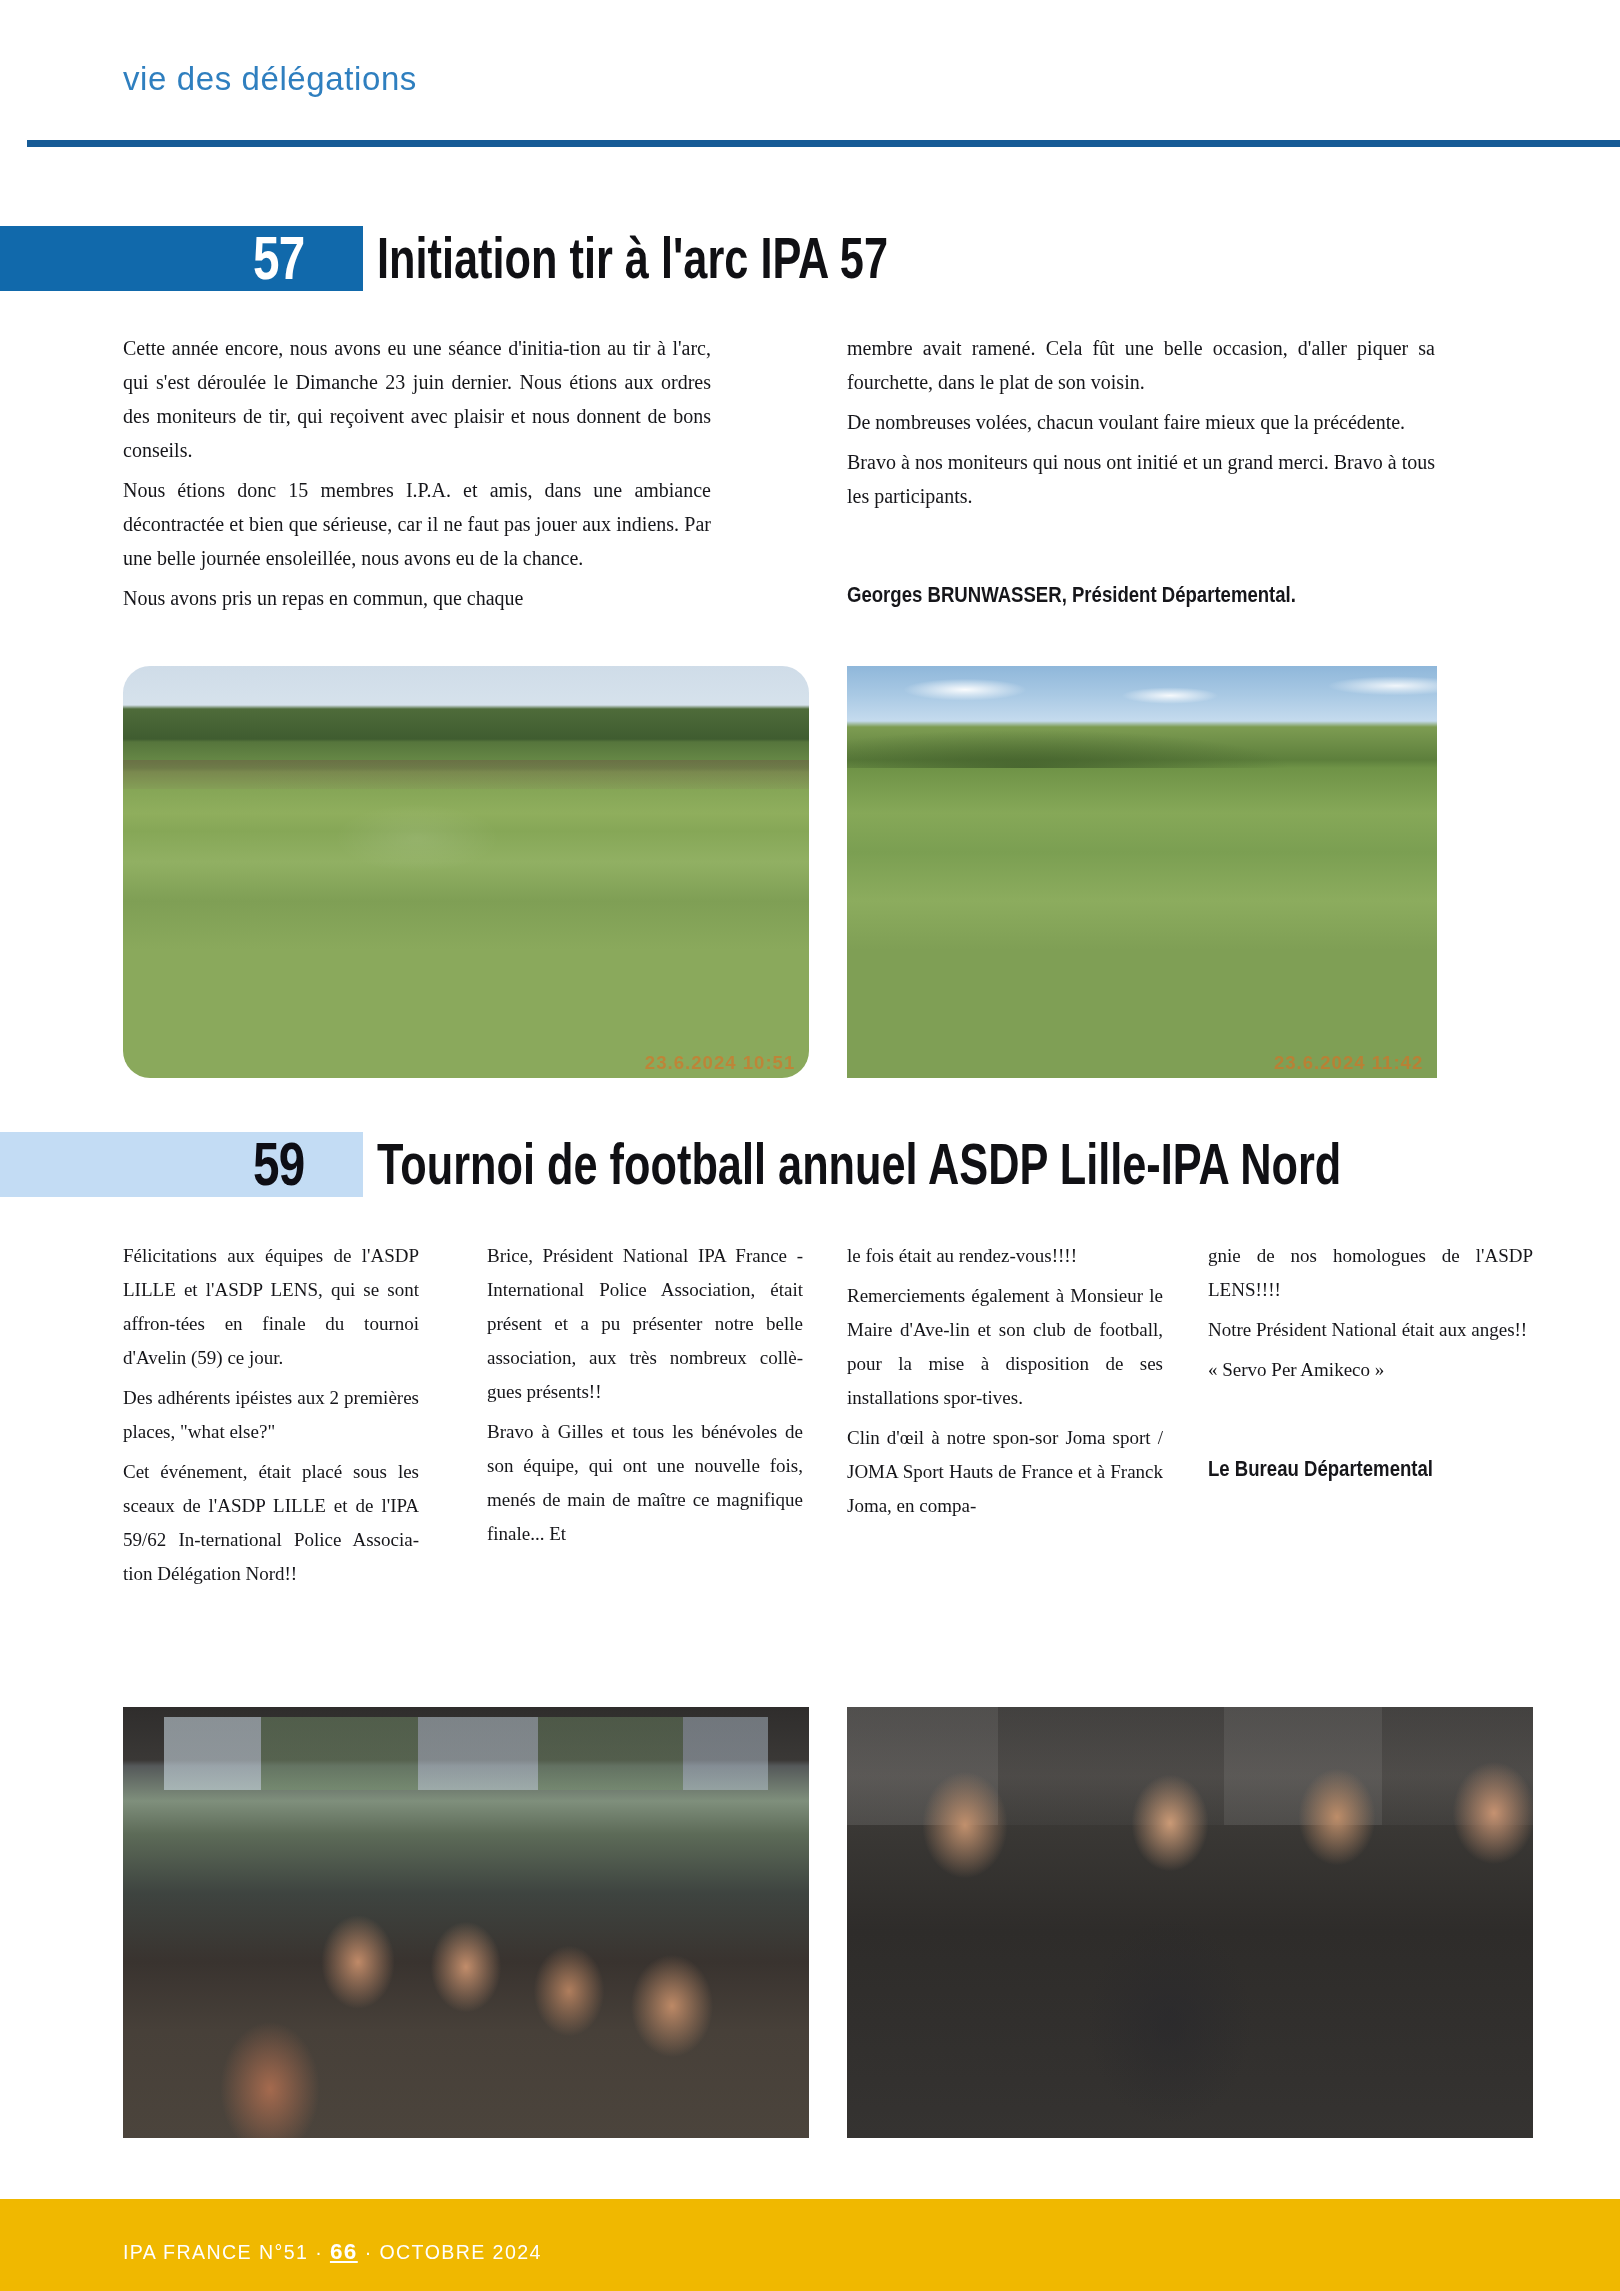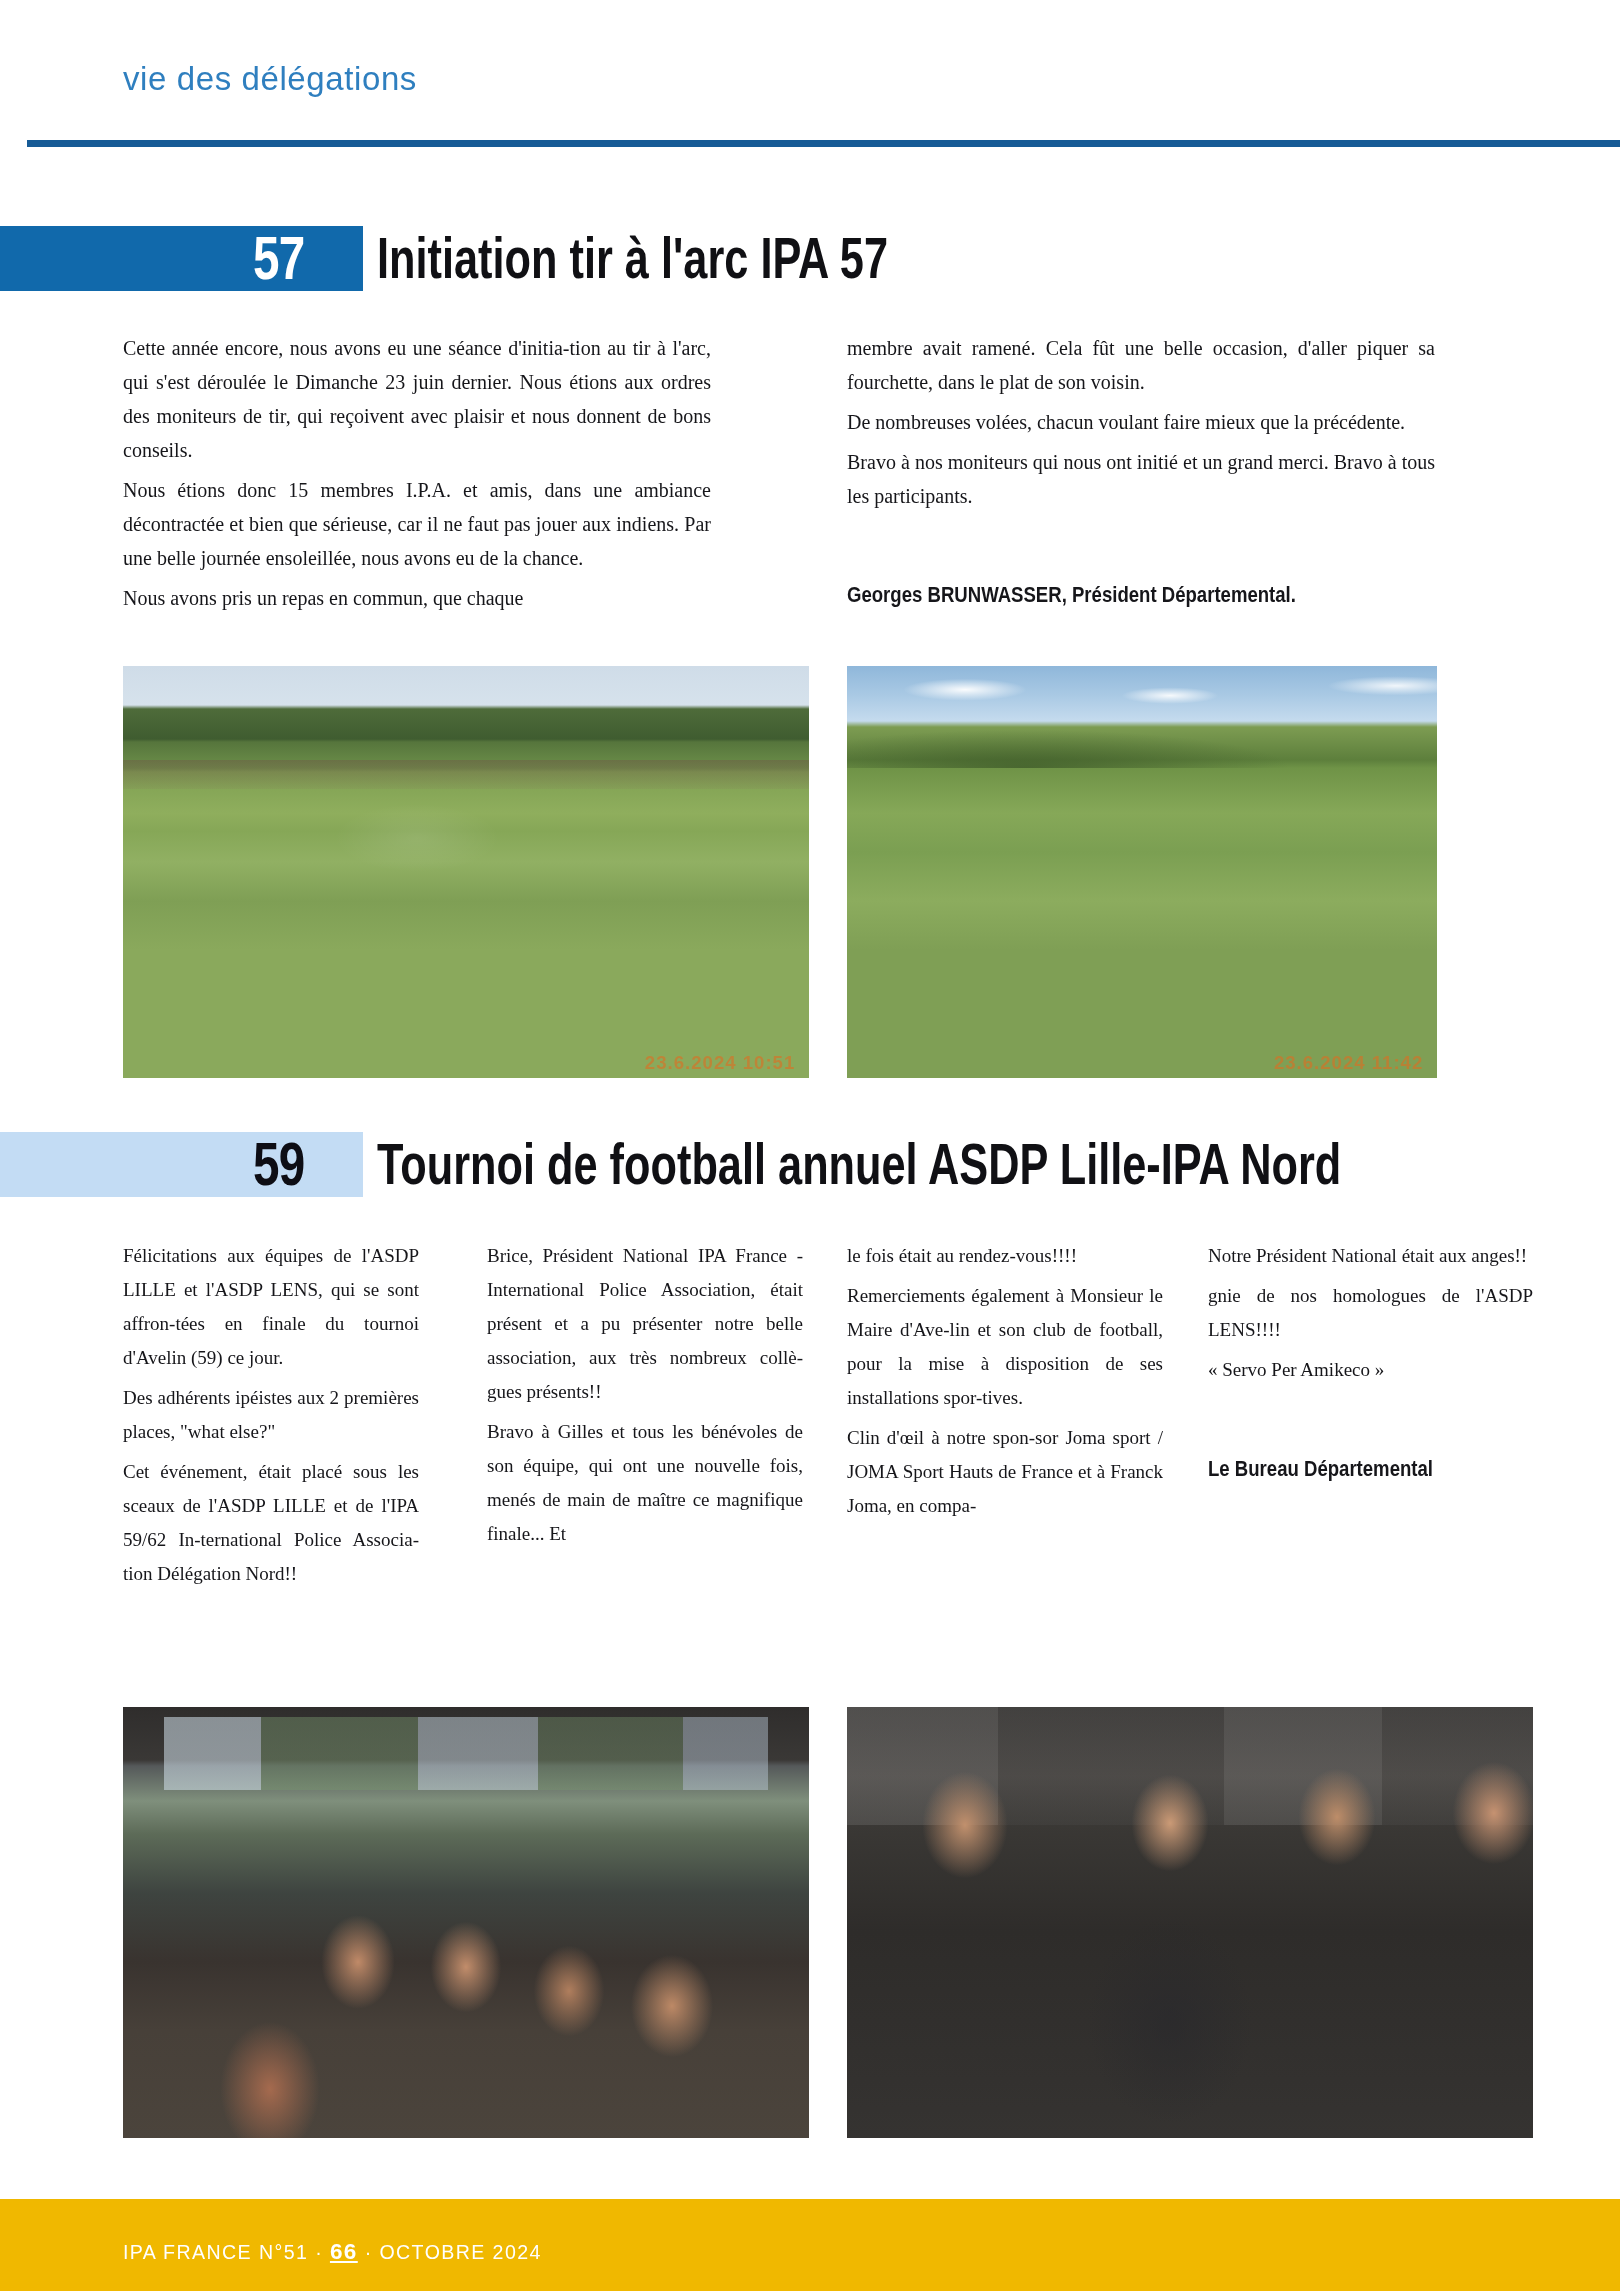--- a/index.html
+++ b/index.html
@@ -135,20 +135,21 @@
   .ph-arch1 {
     background:
       radial-gradient(ellipse 118px 49px at 294px 172px, rgba(255,255,255,.10), rgba(255,255,255,0) 70%),
       linear-gradient(to bottom,
         #cfdce8 0px, #d6e2ec 39px,
         #4e6b3a 43px, #3f5c30 73px,
         #56753c 76px, #6c8f49 102px,
         #7fa052 106px, #8fae5d 147px,
         #86a757 165px, #91b063 196px,
         #7f9f55 235px, #8aa95c 284px);
+    border-radius: 27px;
   }
   .ph-arch1::before {
     content:"";
     position:absolute; left:0; top:94px; width:100%; height:29px;
     background: linear-gradient(to bottom, rgba(110,95,70,.55), rgba(130,120,90,.15));
   }
 
   
   .ph-arch2 {
     background:
@@ -301,22 +302,22 @@
     <p>Bravo à Gilles et tous les bénévoles de son équipe, qui ont une nouvelle fois, menés de main de maître ce magnifique finale... Et</p>
   </div>
 
   <div class="col narrow" style="left:847px; top:1239px; width:316px;">
     <p>le fois était au rendez-vous!!!!</p>
     <p>Remerciements également à Monsieur le Maire d'Ave-lin et son club de football, pour la mise à disposition de ses installations spor-tives.</p>
     <p>Clin d'œil à notre spon-sor Joma sport / JOMA Sport Hauts de France et à Franck Joma, en compa-</p>
   </div>
 
   <div class="col narrow" style="left:1208px; top:1239px; width:325px;">
+    <p>gnie de nos homologues de l'ASDP LENS!!!!</p>
     <p>Notre Président National était aux anges!!</p>
-    <p>gnie de nos homologues de l'ASDP LENS!!!!</p>
     <p>« Servo Per Amikeco »</p>
   </div>
 
   <div class="signature" style="left:1208px; top:1456px;">Le Bureau Départemental</div>
 
   <div class="photo ph-foot1" style="left:123px; top:1707px; width:686px; height:431px;"></div>
 
   <div class="photo ph-foot2" style="left:847px; top:1707px; width:686px; height:431px;"></div>
 
   <div class="footer-band"></div>

